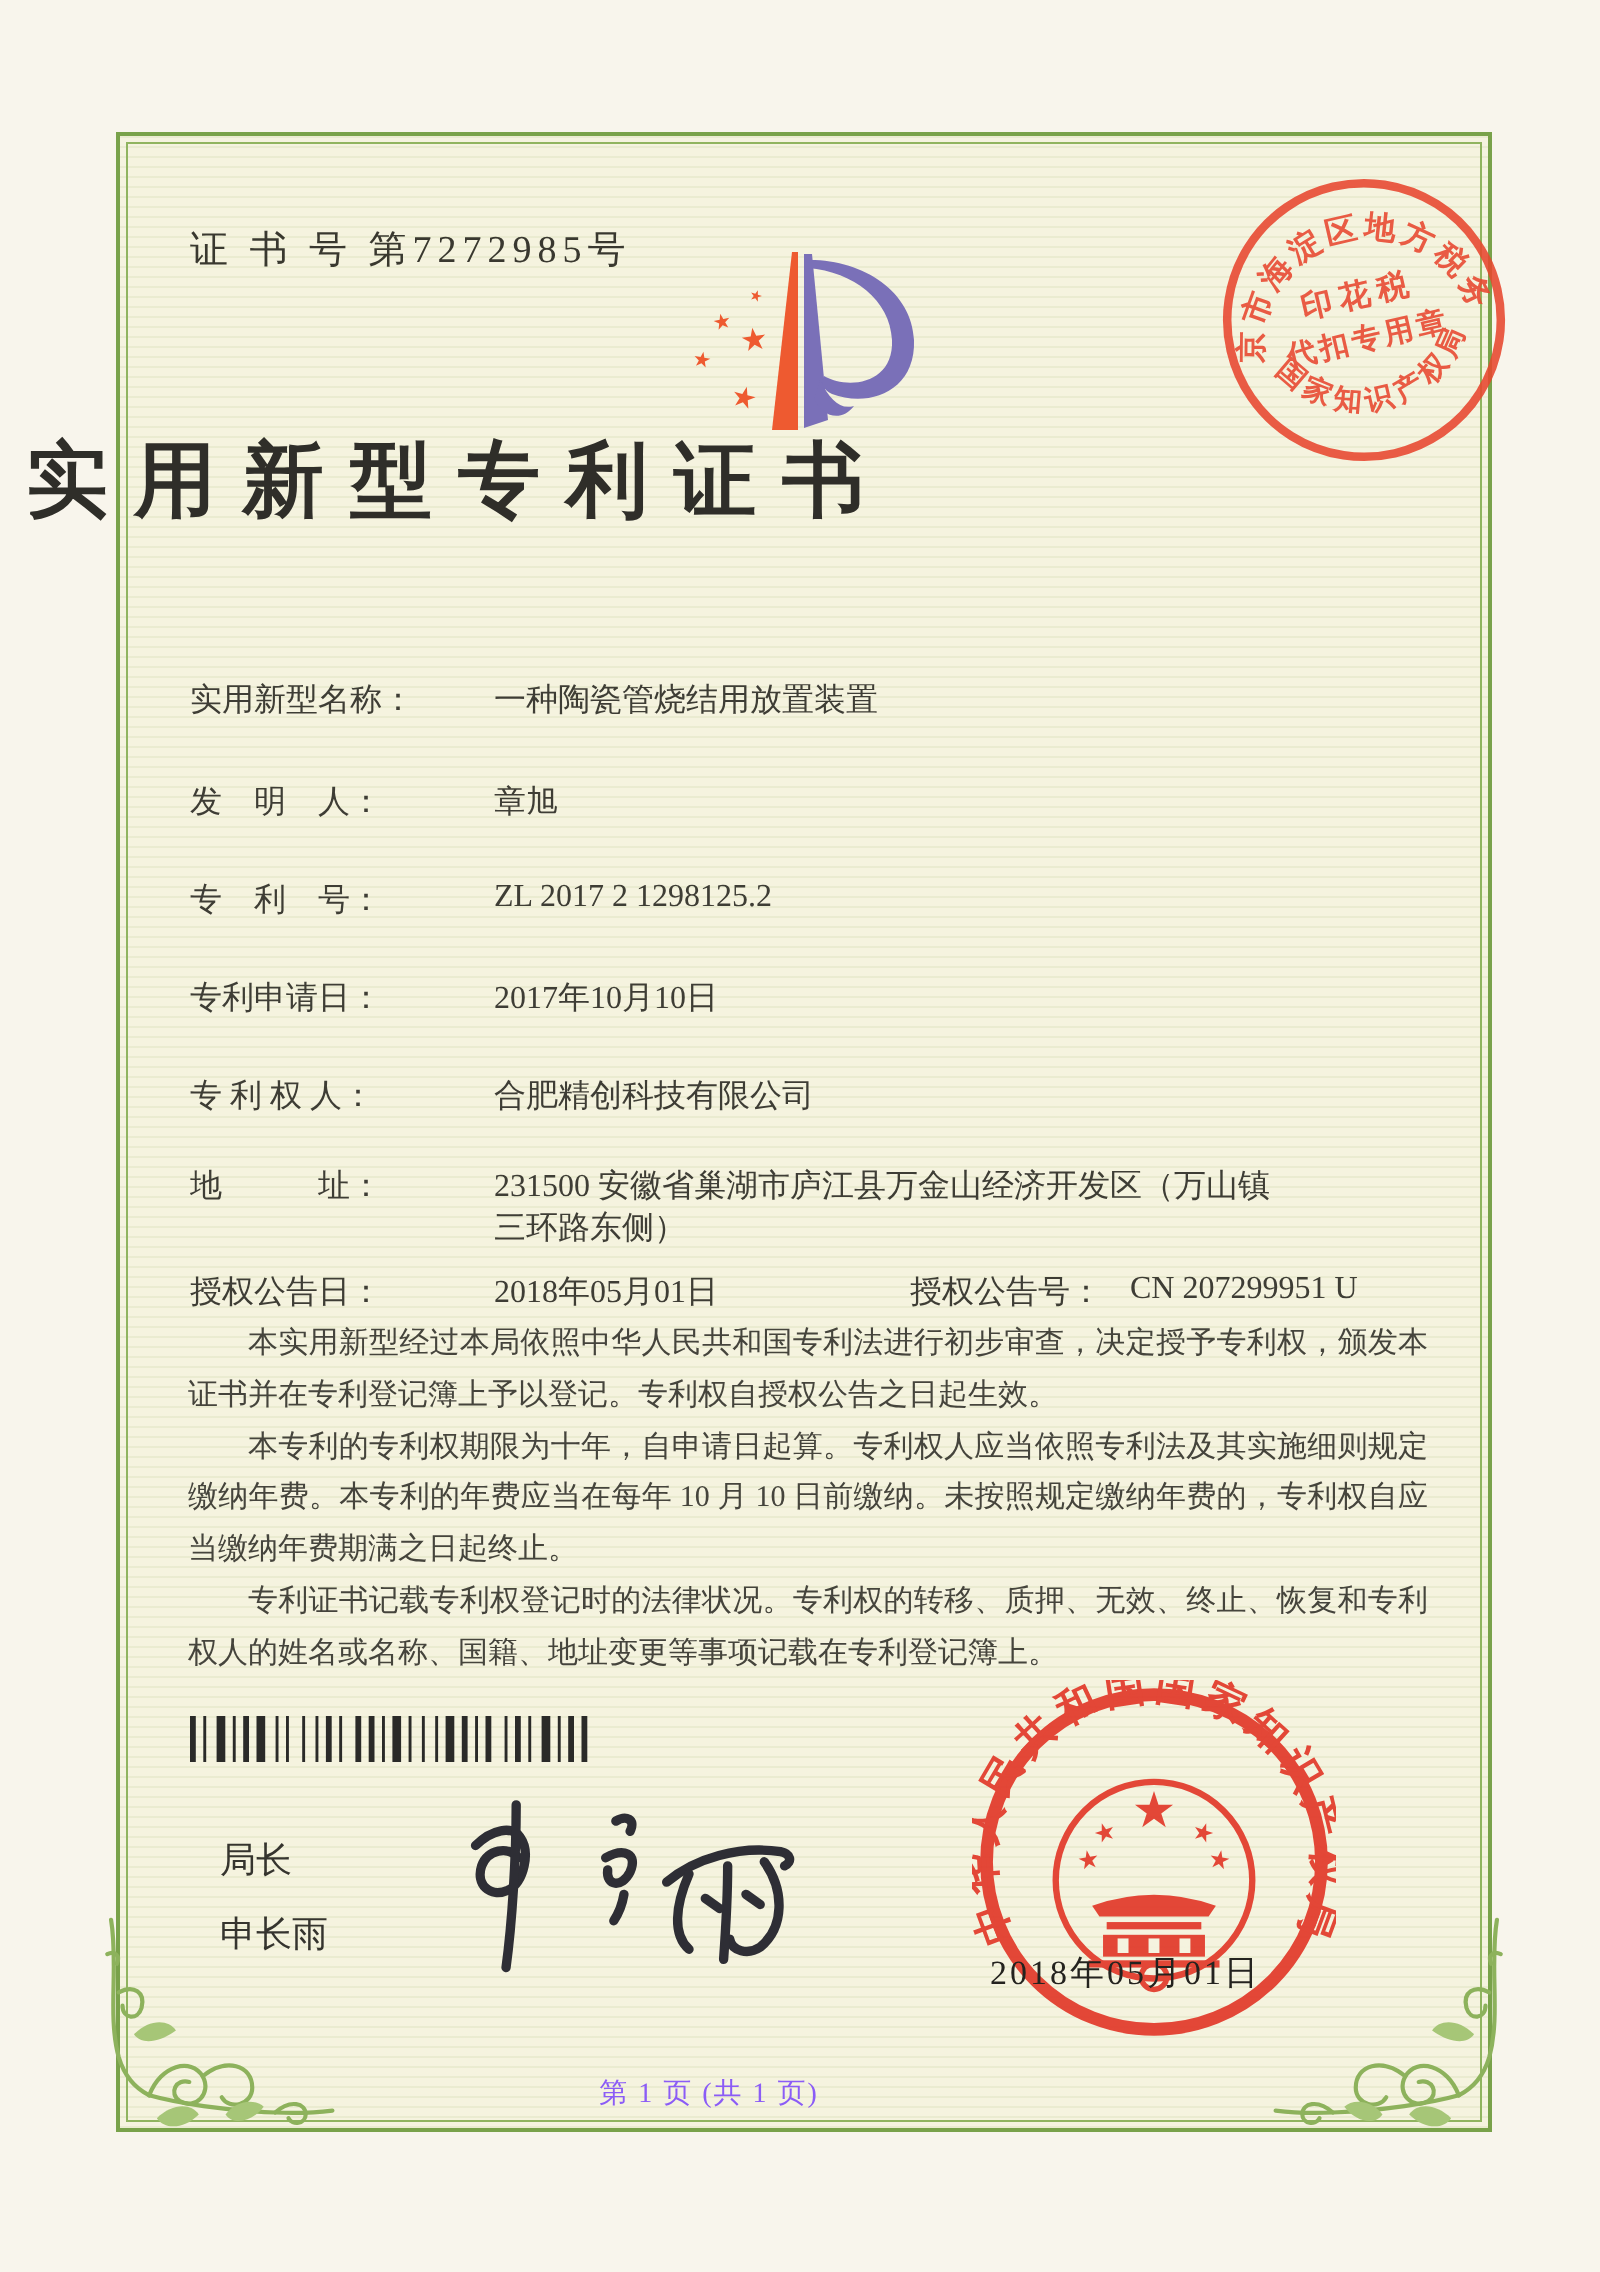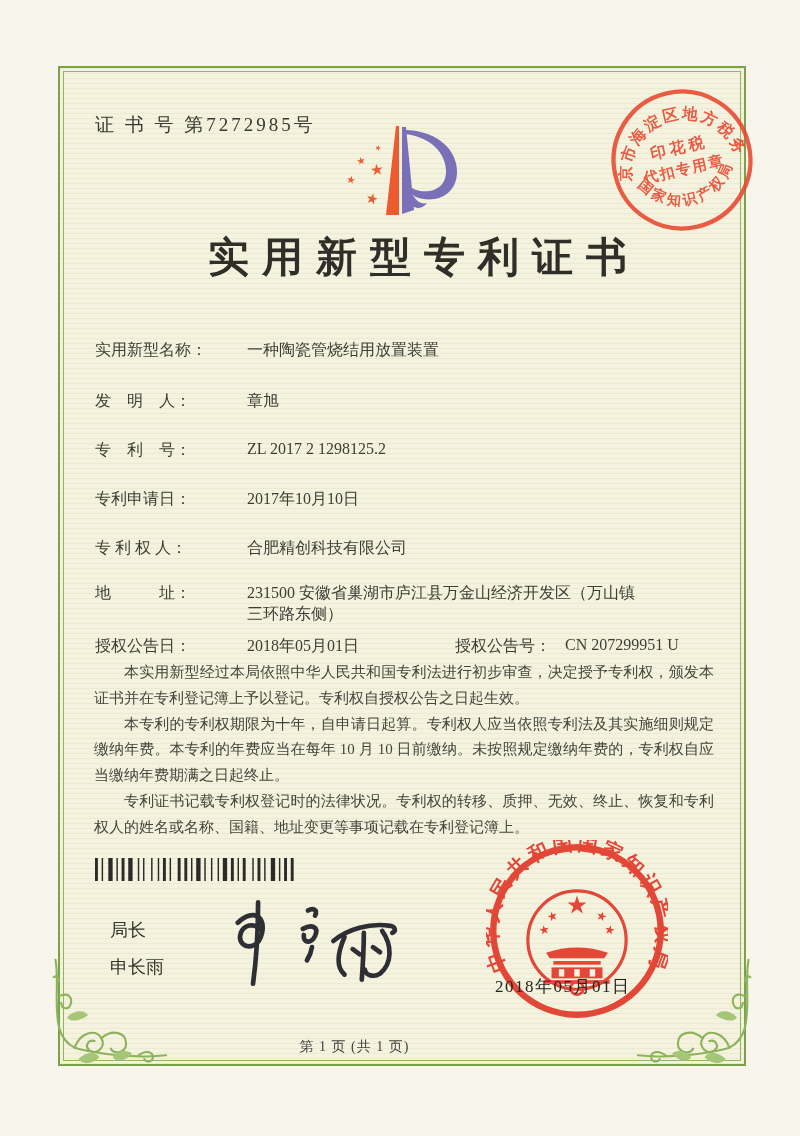--- a/index.html
+++ b/index.html
@@ -24,21 +24,21 @@
   .frame-inner{
     position:absolute;inset:3px;border:1px solid #90b45f;pointer-events:none;
   }
   .ornament{position:absolute;width:124px;height:124px;}
   .ornament.bl{left:-14px;bottom:-18px;}
   .ornament.br{right:-14px;bottom:-18px;transform:scaleX(-1);}
   
   .cert-no{position:absolute;left:95px;top:112px;font-size:19px;letter-spacing:3px;color:#39382f;}
   .logo{position:absolute;left:328px;top:106px;width:152px;height:126px;}
   .title{
-    position:absolute;left:0;top:230px;width:640px;text-align:right;
+    position:absolute;left:0;top:213px;width:640px;text-align:left;
     font-size:41px;font-weight:600;letter-spacing:13px;text-indent:13px;color:#2f2e29;
   }
   .field-row{position:absolute;left:95px;font-size:16px;color:#3e3d35;width:630px;}
   .field-label{display:inline-block;width:152px;vertical-align:top;}
   .field-value{display:inline-block;white-space:pre-line;vertical-align:top;max-width:460px;}
   .row-name{top:340px;} .row-inventor{top:391px;} .row-patno{top:440px;}
   .row-filing{top:489px;} .row-patentee{top:538px;} .row-address{top:583px;}
   .row-grant{top:636px;}
   .grant-right{position:absolute;left:360px;top:0;}
   .grant-right .field-label{width:110px;}
@@ -49,21 +49,21 @@
   .body-text p{margin:0;text-indent:2em;}
   .barcode{position:absolute;left:95px;top:858px;width:212px;height:23px;}
   .director-block{position:absolute;left:110px;top:912px;font-size:18px;color:#35342e;line-height:2.05;}
   .signature{position:absolute;left:208px;top:876px;width:210px;height:122px;}
   .seal{position:absolute;left:486px;top:840px;width:182px;height:182px;opacity:.93;}
   .seal-date{
     position:absolute;left:495px;top:975px;font-size:17px;letter-spacing:1.5px;
     color:#24231f;z-index:6;
   }
   .tax-stamp{position:absolute;left:606px;top:84px;width:152px;height:152px;transform:rotate(-13deg);opacity:.88;}
-  .page-footer{position:absolute;left:58px;top:1038px;width:593px;text-align:center;font-size:14px;letter-spacing:1px;color:#404040;}
+  .page-footer{position:absolute;left:58px;top:1038px;width:593px;text-align:center;font-size:14px;letter-spacing:1px;color:#8b5cf6;}
 </style>
 </head>
 <body>
 
 <div class="paper">
 
   <div class="frame">
     <div class="frame-inner"></div>
 
     <svg class="ornament bl" viewBox="0 0 130 130">

